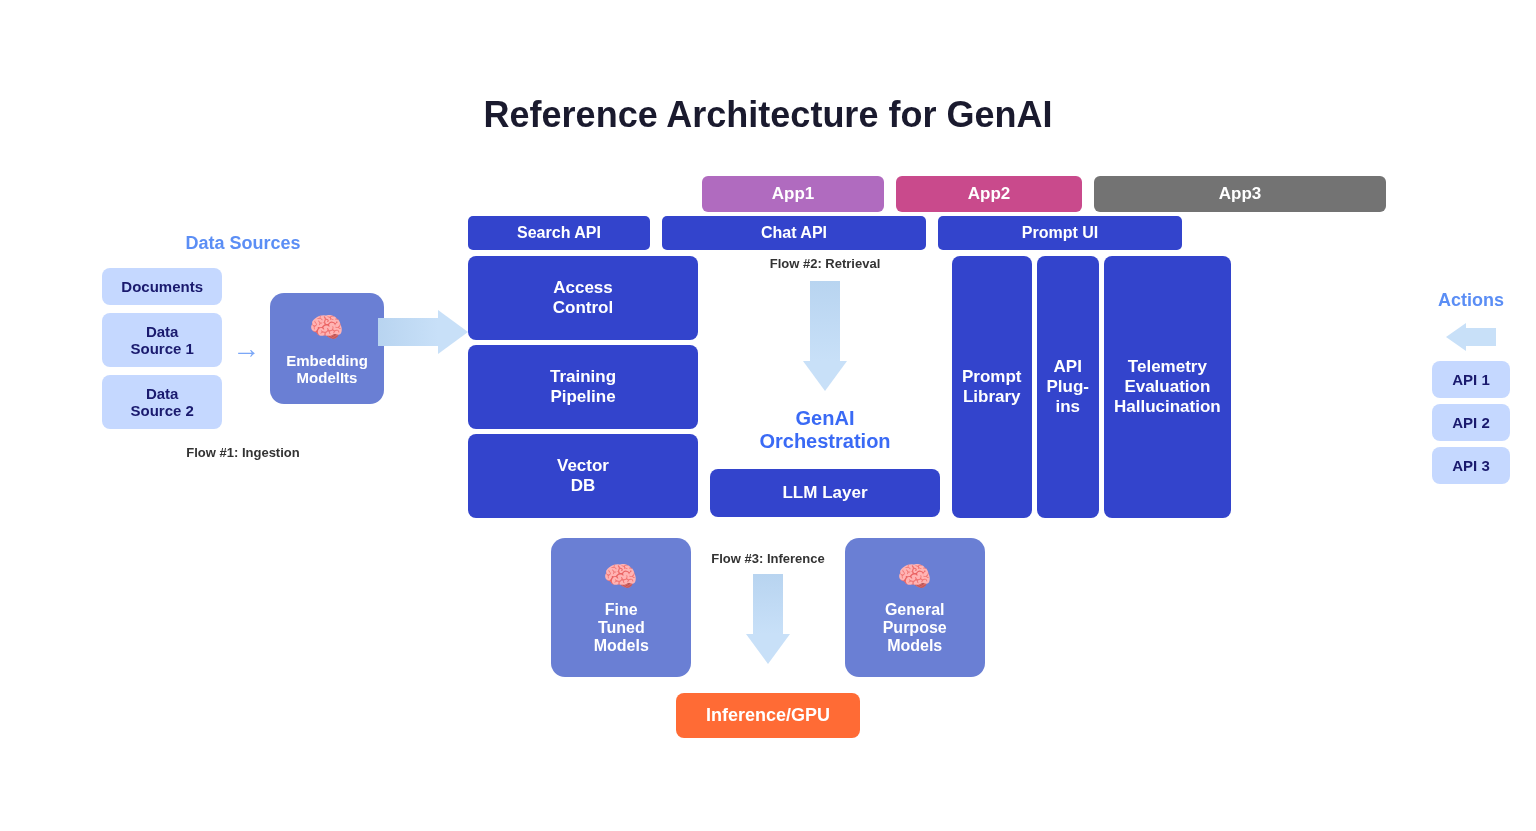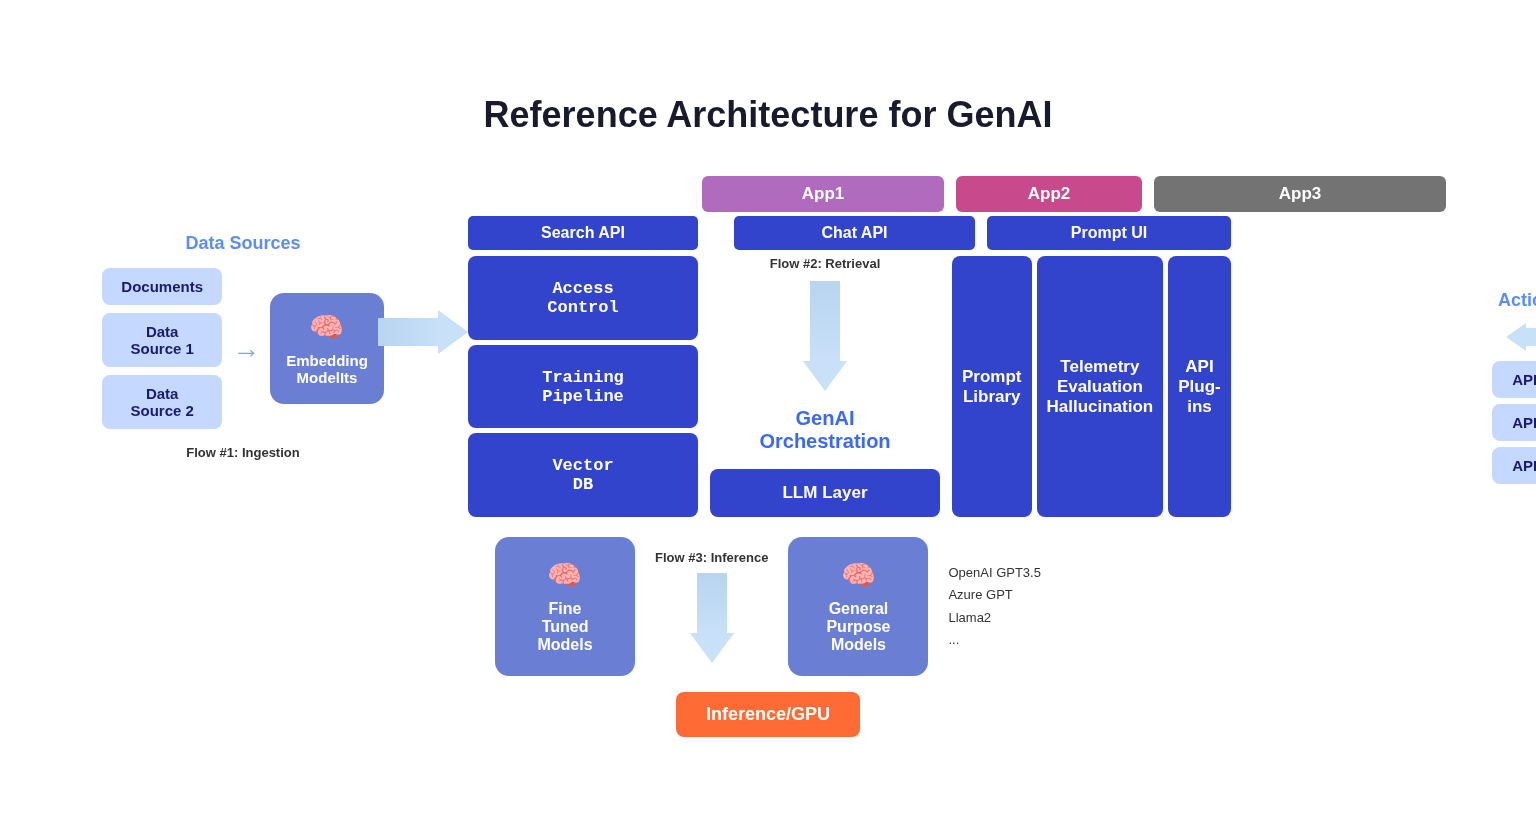--- a/index.html
+++ b/index.html
@@ -133,54 +133,53 @@
       margin-bottom: 4px;
     }
     .app-badge {
       border-radius: 6px;
       padding: 8px 0;
       text-align: center;
       font-weight: 700;
       font-size: 17px;
       color: #fff;
     }
-    .app1-badge { background: #b06bbf; width: 242px; }
+    .app1-badge { background: #b06bbf; width: 182px; }
     .app2-badge { background: #c94a8c; width: 186px; }
     .app3-badge { background: #737373; width: 292px; }
 
     .apis-row {
       display: flex;
       gap: 4px;
       margin-bottom: 6px;
     }
     .api-badge {
       border-radius: 5px;
       padding: 8px 0;
       text-align: center;
       font-weight: 700;
       font-size: 16px;
       color: #fff;
       background: #3344cc;
     }
-    .search-api { width: 230px; }
-    .chat-api { width: 241px; margin-left: 24px; }
+    .search-api { width: 182px; }
+    .chat-api { width: 264px; }
     .prompt-ui { width: 244px; }
 
     .main-content-row {
       display: flex;
       gap: 4px;
       align-items: stretch;
     }
     
     .search-col {
       display: flex;
       flex-direction: column;
       gap: 5px;
       width: 230px;
-      font-family: Liberation Mono, monospace;
     }
     .blue-box {
       background: #3344cc;
       border-radius: 8px;
       padding: 22px 10px;
       text-align: center;
       color: #fff;
       font-weight: 700;
       font-size: 17px;
       flex: 1;
@@ -426,25 +425,25 @@
           <div class="genai-box" style="white-space:pre-line;">GenAI
 Orchestration</div>
           <div class="llm-box">LLM Layer</div>
         </div>
 
         <div style="width:4px;"></div>
 
         <div class="prompt-col">
           <div class="blue-box" style="white-space:pre-line;">Prompt
 Library</div>
+          <div class="blue-box" style="white-space:pre-line;">API
+Plug-ins</div>
           <div class="blue-box" style="white-space:pre-line;">Telemetry
 Evaluation
 Hallucination</div>
-          <div class="blue-box" style="white-space:pre-line;">API
-Plug-ins</div>
         </div>
 
       </div>
     </div>
 
     <div class="right-section" style="margin-top: 80px;">
       <div class="actions-title">Actions</div>
       <div style="display:flex;align-items:center;margin-bottom:10px;">
         <div class="arrow-left-head"></div>
         <div class="arrow-shaft-h" style="width:30px;"></div>
@@ -475,22 +474,18 @@
         </div>
       </div>
 
       <div class="general-box">
         <div class="brain-icon">🧠</div>
         <div style="white-space:pre-line;">General
 Purpose
 Models</div>
       </div>
 
-      <div class="model-list" style="white-space:pre-line;">OpenAI GPT3.5
-Azure GPT
-Llama2
-...</div>
     </div>
 
     <div class="inference-badge">Inference/GPU</div>
   </div>
 
 </div>
 
 </body></html>

